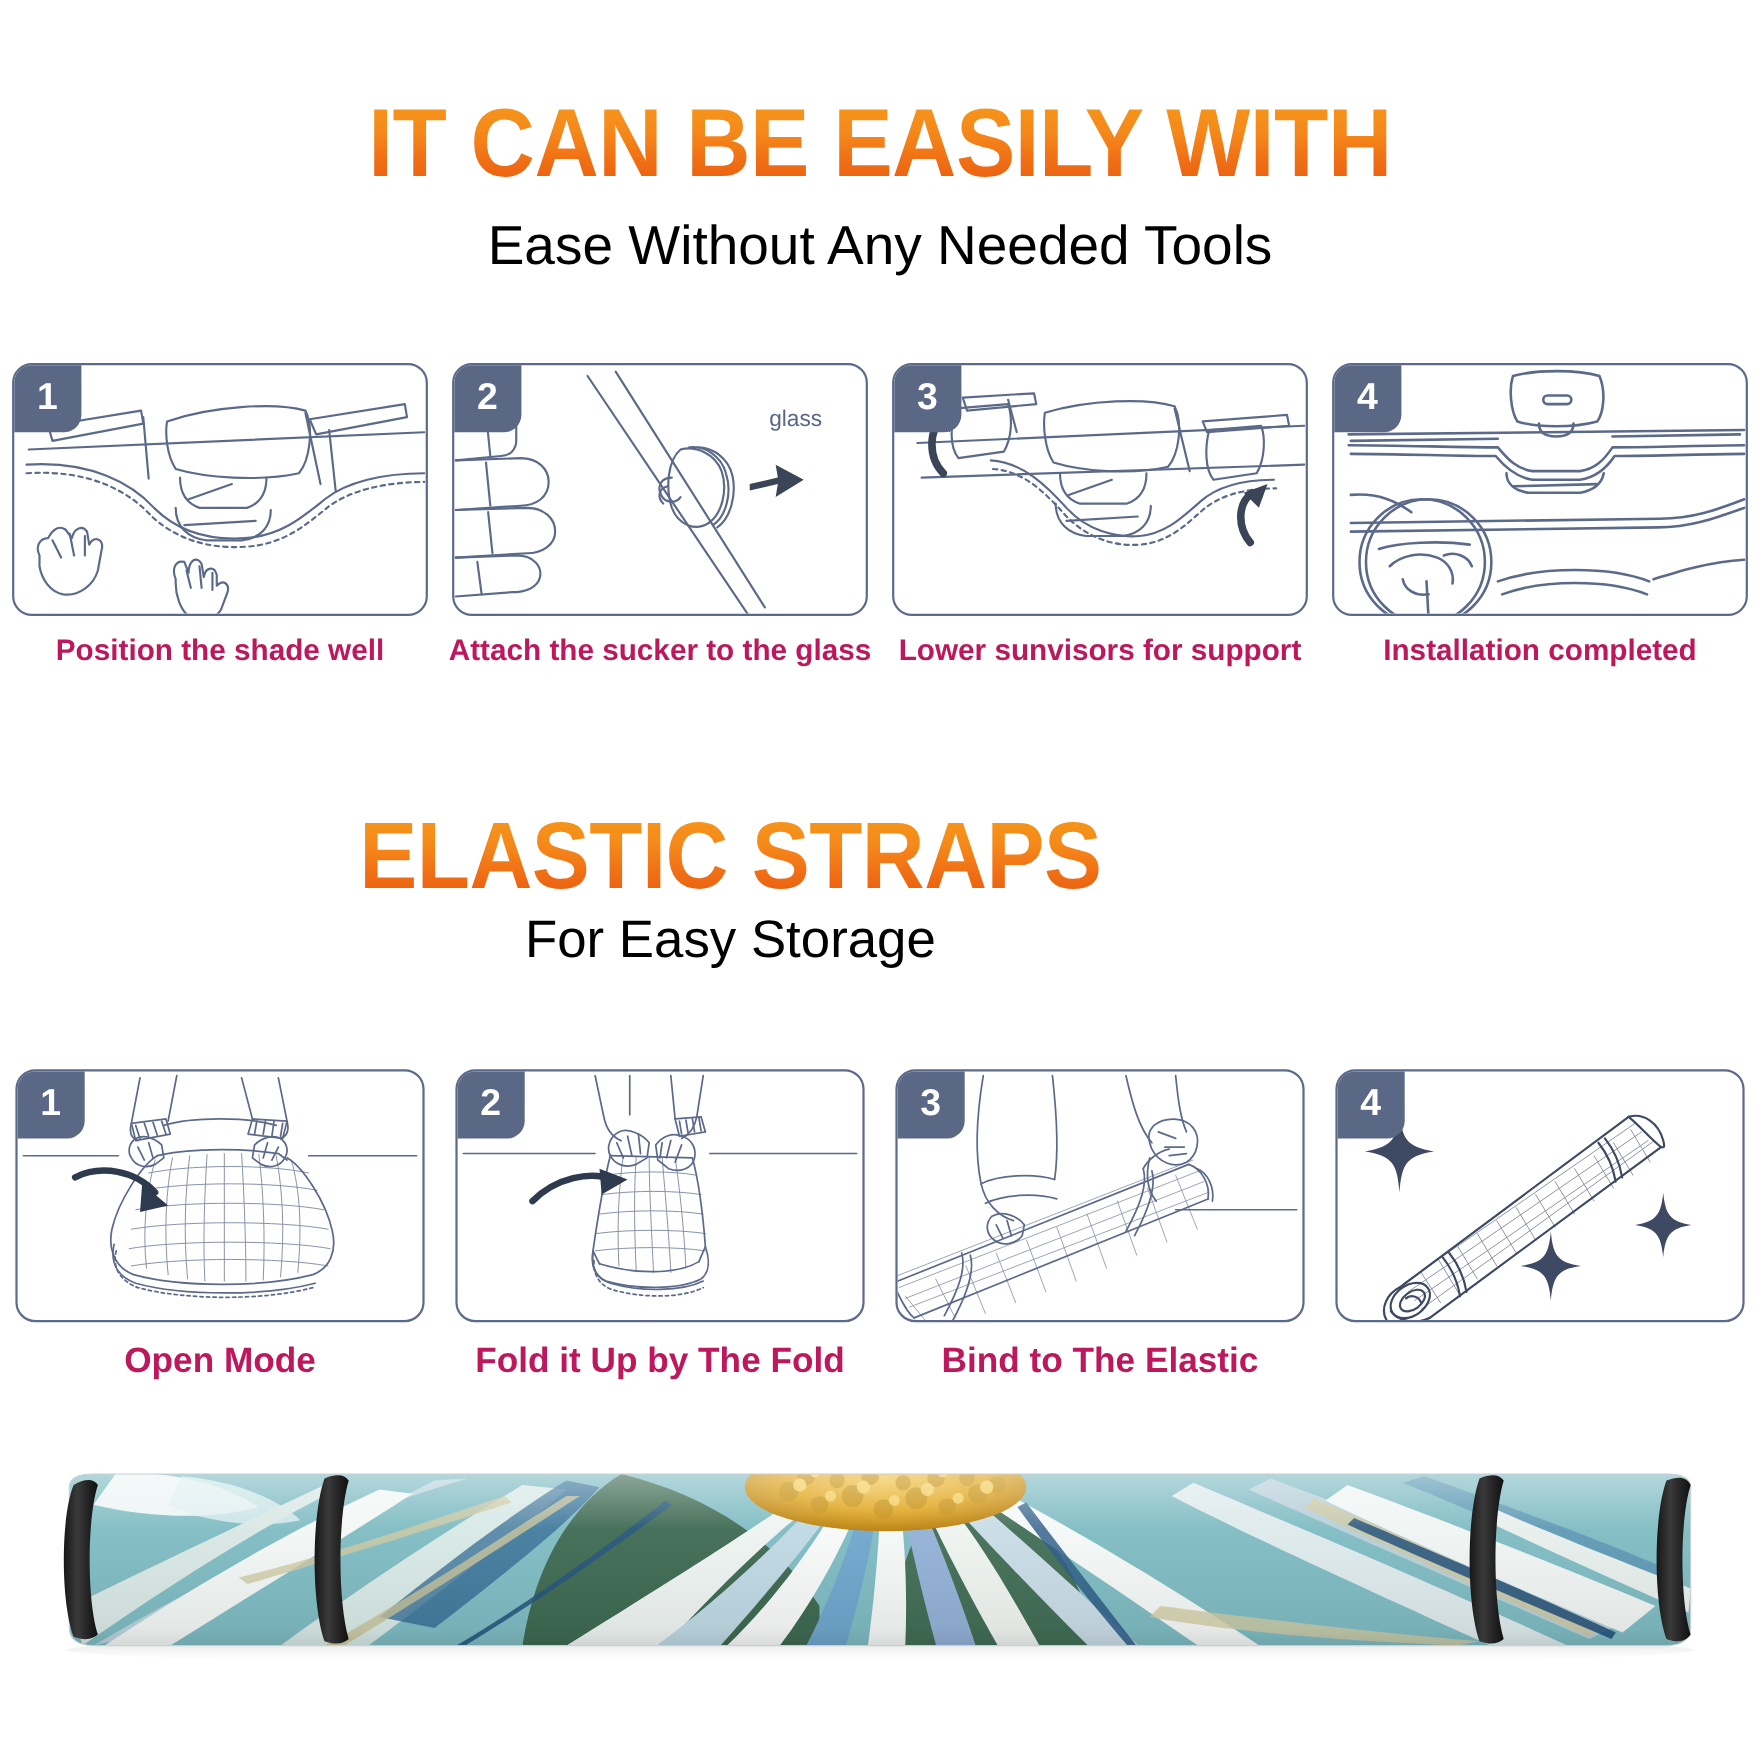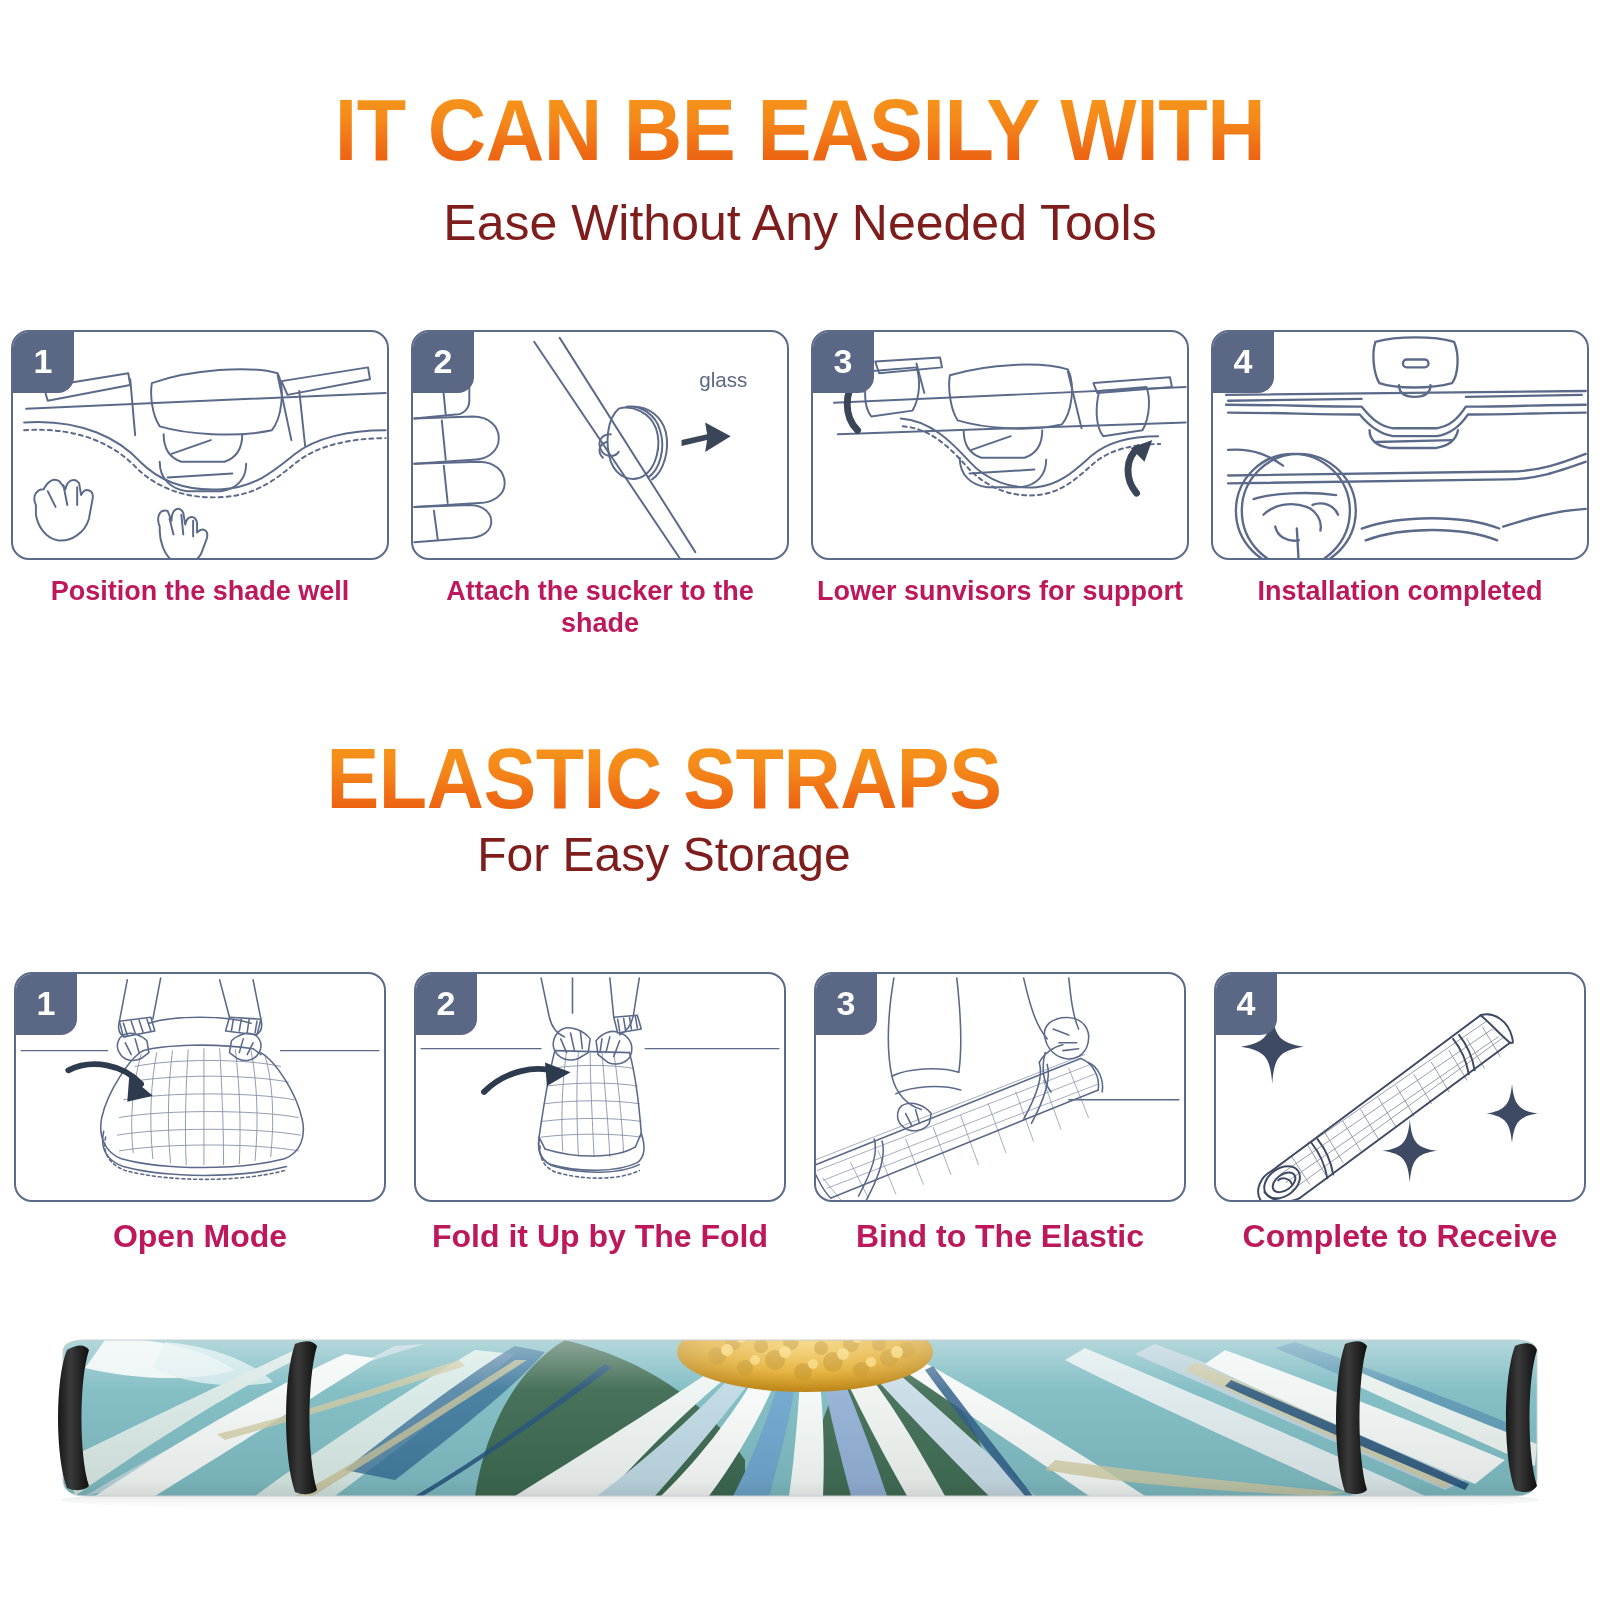--- a/index.html
+++ b/index.html
@@ -20,21 +20,21 @@
     line-height:1;
     transform:scaleX(0.92);
     background:linear-gradient(180deg,#F59A1B 0%,#F5891A 38%,#EF6C14 72%,#E85A10 100%);
     -webkit-background-clip:text;
     background-clip:text;
     color:transparent;
     -webkit-text-fill-color:transparent;
     margin:0;
   }
   .sub-title{
-    color:#7f1d1d;
+    color:#000000;
     font-weight:400;
     margin:0;
     line-height:1.1;
   }
 
   #title-1{ position:absolute; left:0; top:86px; width:1600px; }
   #title-1 .main-title{ font-size:88px; }
   #title-1 .sub-title{ font-size:50px; margin-top:22px; }
 
   #title-2{ position:absolute; left:0; top:735px; width:1328px; }
@@ -177,21 +177,21 @@
           <path d="M200 104 C190 104 186 112 190 120 C194 128 204 128 208 122"></path>
           <path d="M196 112 C188 114 186 122 192 128"></path>
         </g>
 
         <g fill="#3A4558">
           <path d="M272 110 L298 104 L296 92 L322 106 L296 122 L298 110 L272 116 Z"></path>
         </g>
         <text class="glass-label" x="290" y="56">glass</text>
       </svg>
     </div>
-    <div class="caption">Attach the sucker to the shade</div>
+    <div class="caption">Attach the sucker to the glass</div>
   </div>
 
   <div class="step-cell">
     <div class="panel">
       <div class="badge">3</div>
       <svg viewBox="0 0 378 230">
         <g fill="none" stroke="#5C6A8A" stroke-width="2" stroke-linecap="round" stroke-linejoin="round">
 
           <path d="M62 30 L128 26 L130 36 L66 42 Z"></path>
           <path d="M56 40 C50 56 50 76 58 86 L100 80 C108 66 108 48 104 36 Z"></path>
@@ -474,21 +474,20 @@
           <path d="M56 36 C58 62 62 70 88 74 C62 78 58 86 56 112 C54 86 50 78 24 74 C50 70 54 62 56 36 Z"></path>
         </g>
         <g fill="#3E4A63">
           <path d="M300 112 C302 132 306 139 326 142 C306 145 302 152 300 172 C298 152 294 145 274 142 C294 139 298 132 300 112 Z"></path>
         </g>
         <g fill="#3E4A63">
           <path d="M196 148 C198 170 202 177 224 180 C202 183 198 190 196 212 C194 190 190 183 168 180 C190 177 194 170 196 148 Z"></path>
         </g>
       </svg>
     </div>
-    <div class="caption">Complete to Receive</div>
   </div>
 </div>
 
 <div id="product">
   <svg viewBox="0 0 1510 200" preserveAspectRatio="none">
     <defs>
       <clipPath id="rollClip">
         <path d="M18 32 C18 24 26 20 40 20 L1470 20 C1484 20 1492 24 1492 32 L1492 160 C1492 170 1484 176 1470 176 L40 176 C26 176 18 170 18 160 Z"></path>
       </clipPath>
       <linearGradient id="tealG" x1="0" y1="0" x2="0" y2="1">

